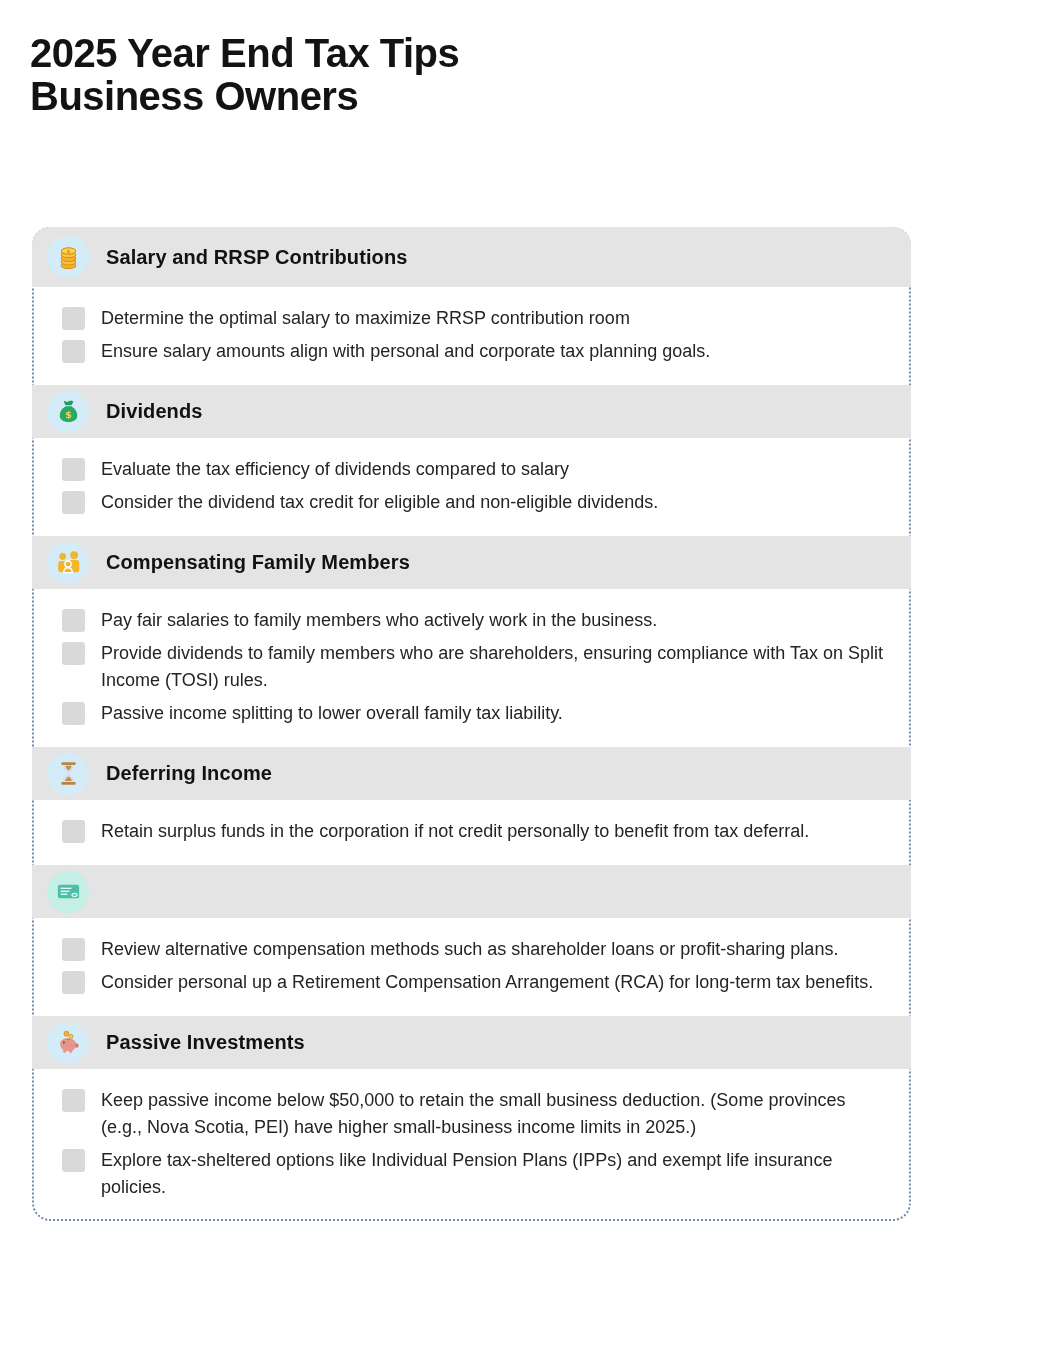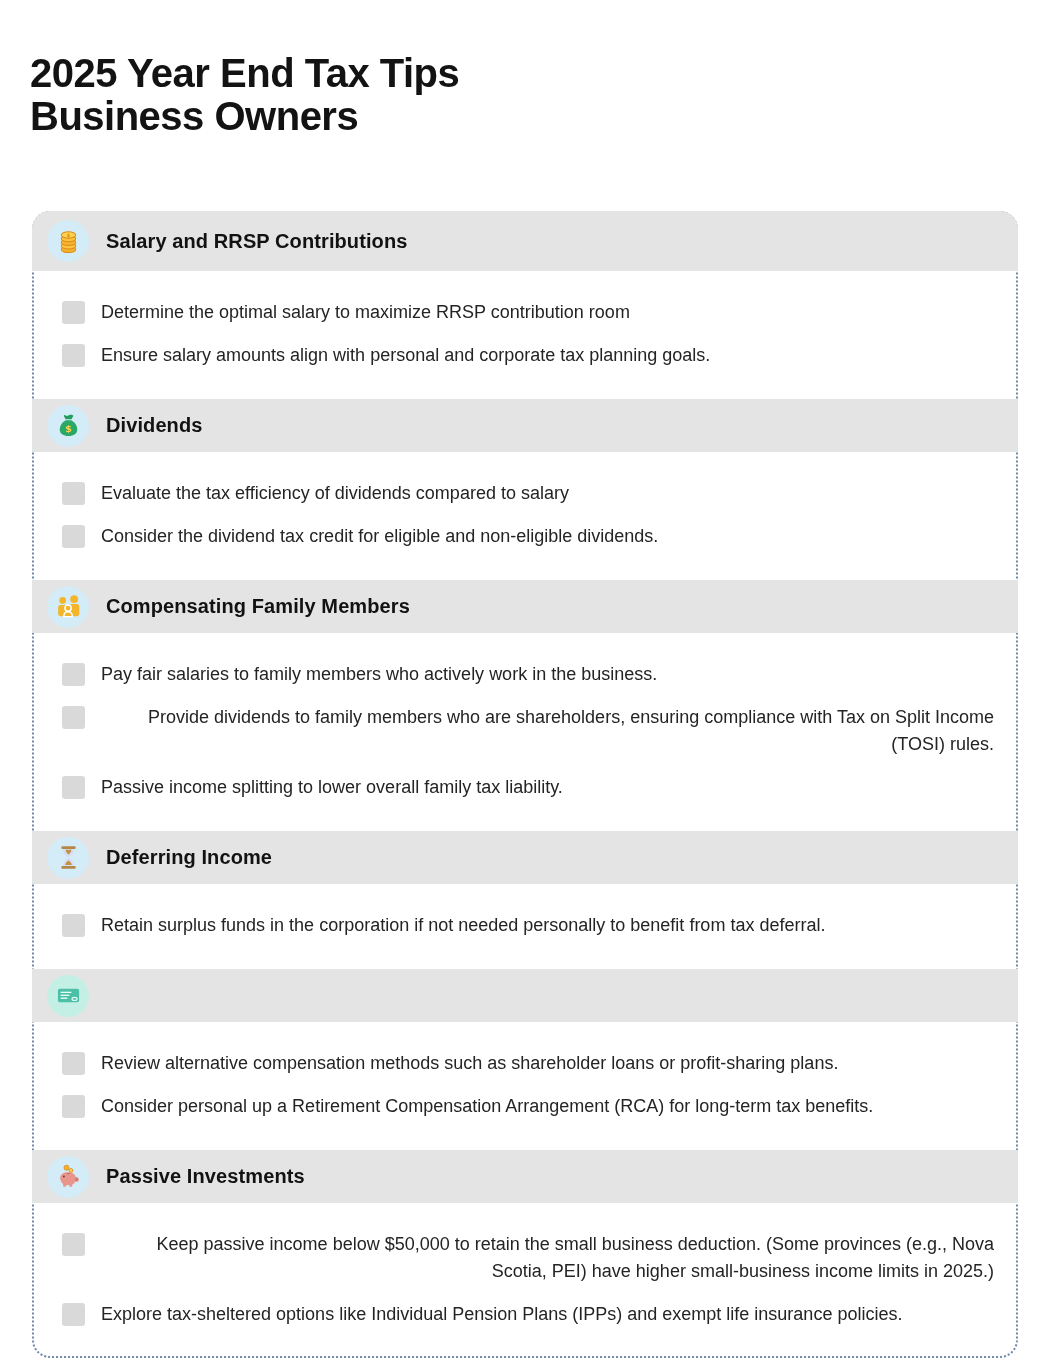--- a/index.html
+++ b/index.html
@@ -3,26 +3,26 @@
 <meta charset="utf-8">
 <style>
   * { box-sizing: border-box; margin: 0; padding: 0; }
   html, body { background: #ffffff; }
   body {
     width: 1050px; height: 1359px; position: relative;
     font-family: "Liberation Sans", "DejaVu Sans", sans-serif;
     color: var(--text, #1f1f1f);
   }
   .page-title {
-    position: absolute; left: 30px; top: 52px;
+    position: absolute; left: 30px; top: 32px;
     font-size: 40px; font-weight: 700; line-height: 1.08;
     letter-spacing: -0.5px; color: #131313;
   }
   .checklist {
-    position: absolute; left: 32px; top: 211px; width: 986px; text-align: right;
+    position: absolute; left: 32px; top: 227px; width: 879px;
   }
   .checklist-frame {
     position: absolute; inset: 0;
     border: 2px dotted var(--border, #7189ad);
     border-radius: 18px;
     pointer-events: none; z-index: 1;
   }
   .section-header {
     position: relative; z-index: 2;
     display: flex; align-items: center; gap: 17px;
@@ -41,21 +41,21 @@
   .icon-circle svg { width: 27px; height: 27px; display: block; }
   .section-title {
     font-size: 20px; font-weight: 700; color: #121212;
     letter-spacing: 0.1px;
   }
   .items {
     list-style: none; padding: 12px 24px 14px 30px;
   }
   .item {
     display: flex; align-items: flex-start; gap: 16px;
-    margin: 16px 0;
+    margin: 6px 0;
   }
   .checkbox {
     width: 23px; height: 23px; border-radius: 3px;
     background: var(--checkbox, #d9d9d9);
     flex-shrink: 0; margin-top: 2px; cursor: pointer;
   }
   .item-text {
     font-size: 18px; line-height: 27px; color: #242424;
   }
 </style>
@@ -165,21 +165,21 @@
               <path d="M7.2 19.2 L16.8 19.2 C16.8 15 13.6 13.6 12 12 C10.4 13.6 7.2 15 7.2 19.2 Z" fill="#d6dcf3"></path>
               <path d="M9.4 5.2 L14.6 5.2 C14.4 7.6 13 8.6 12 9.4 C11 8.6 9.6 7.6 9.4 5.2 Z" fill="#c19347"></path>
               <path d="M9 18.6 L15 18.6 C14.8 16.4 13 15.4 12 14.6 C11 15.4 9.2 16.4 9 18.6 Z" fill="#c19347"></path>
             </svg>
           </span>
       <h2 class="section-title">Deferring Income</h2>
     </div>
     <ul class="items">
   <li class="item">
     <span class="checkbox"></span>
-    <span class="item-text">Retain surplus funds in the corporation if not needed personally to benefit from tax deferral.</span>
+    <span class="item-text">Retain surplus funds in the corporation if not credit personally to benefit from tax deferral.</span>
   </li>
 
 </ul>
   </section>
 
   <section class="section">
     <div class="section-header">
       <span class="icon-circle" style="background: rgb(195, 239, 229);">
             <svg viewBox="0 0 24 24">
               <rect x="2.6" y="6" width="18.8" height="12" rx="1.6" fill="#4cbfa7"></rect>

